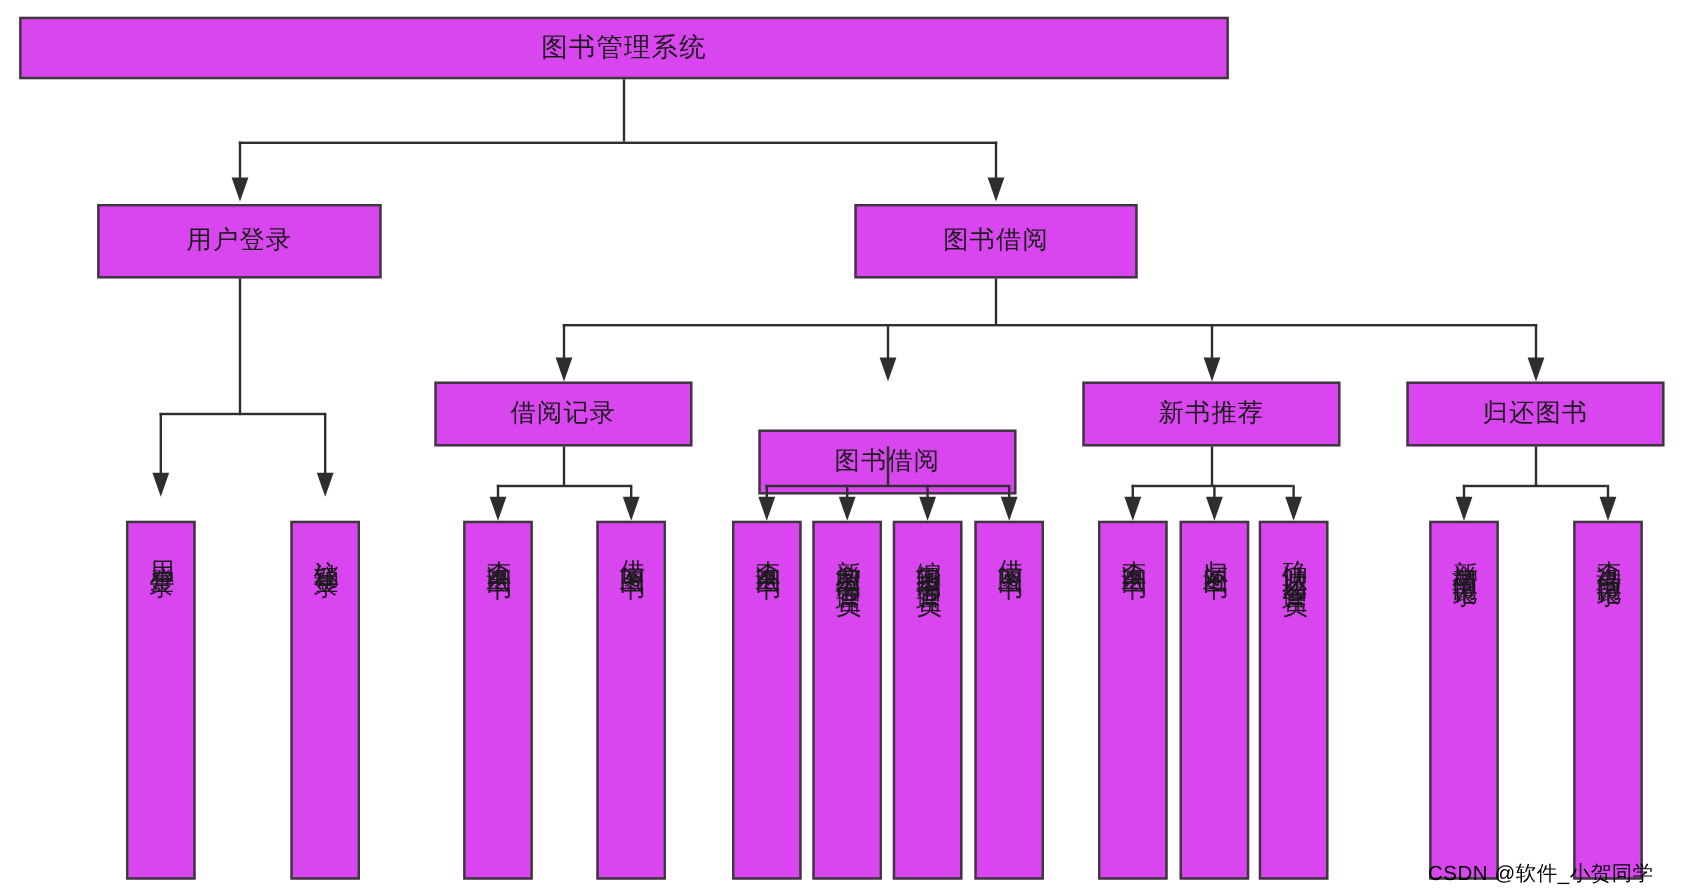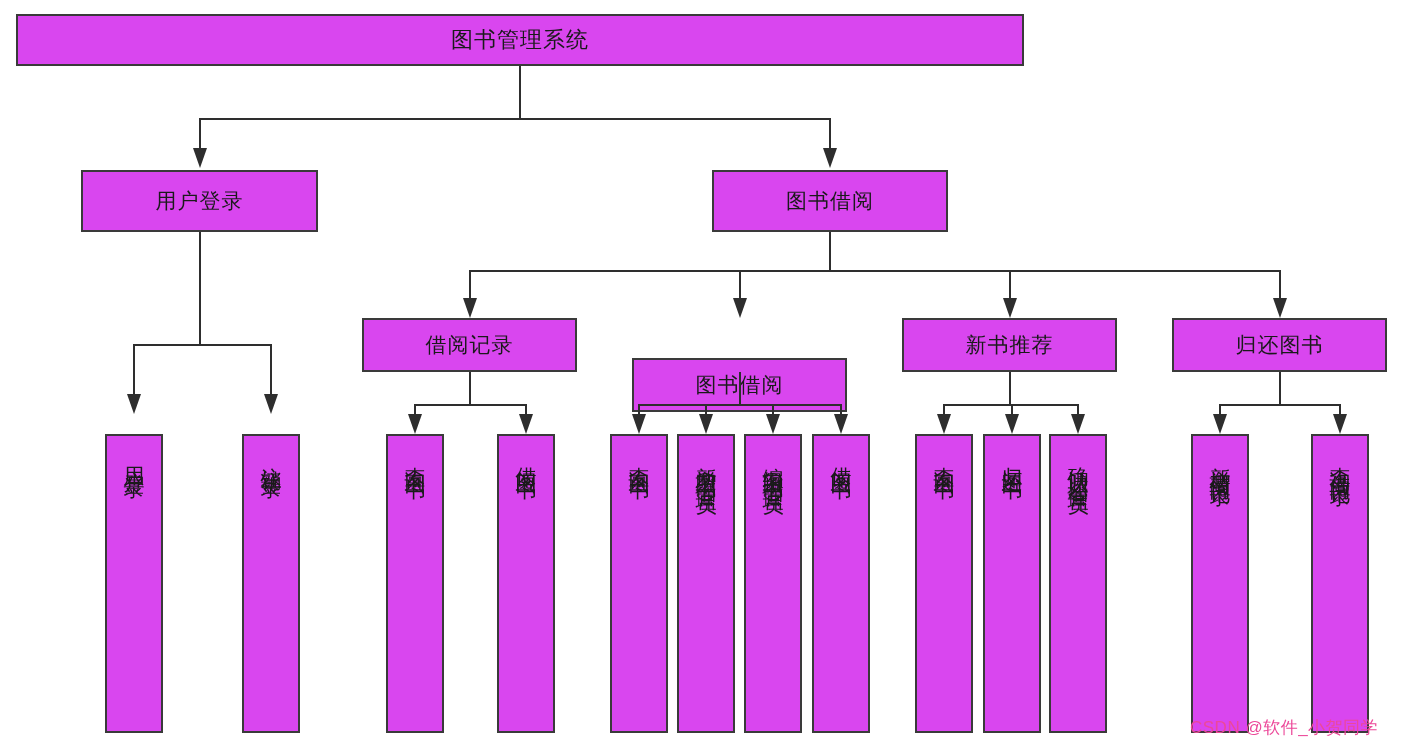--- a/index.html
+++ b/index.html
@@ -61,21 +61,21 @@
     position:absolute;
     width:0;height:0;
     border-left:7px solid transparent;
     border-right:7px solid transparent;
     border-top:20px solid #2e2e2e;
   }
   
   #watermark{
     position:absolute;
     font-size:17px;
-    color:#ec4899;
+    color:#000000;
     white-space:nowrap;
     letter-spacing:0.5px;
     pointer-events:none;
   }
 </style>
 </head>
 <body>
 
 <div id="canvas">
 

